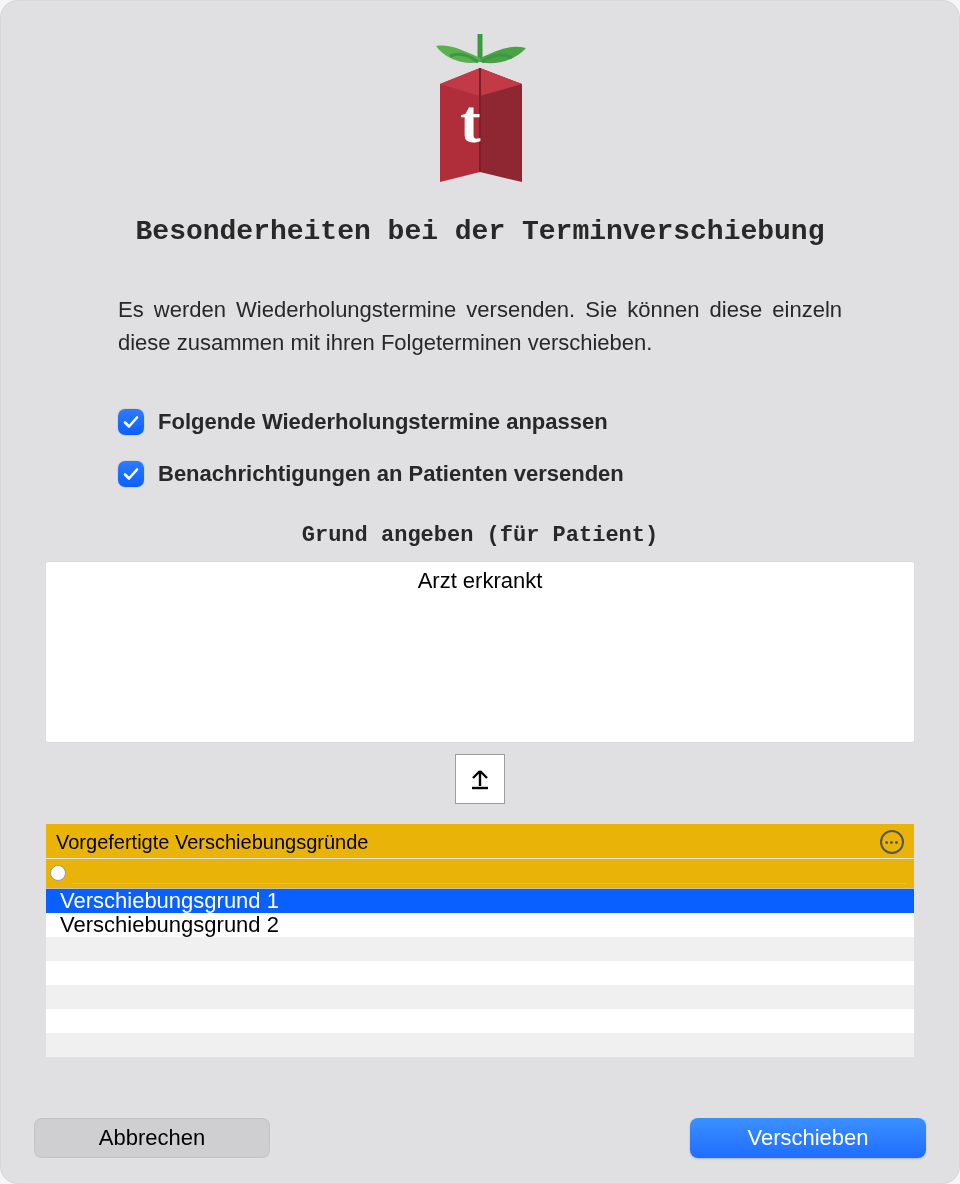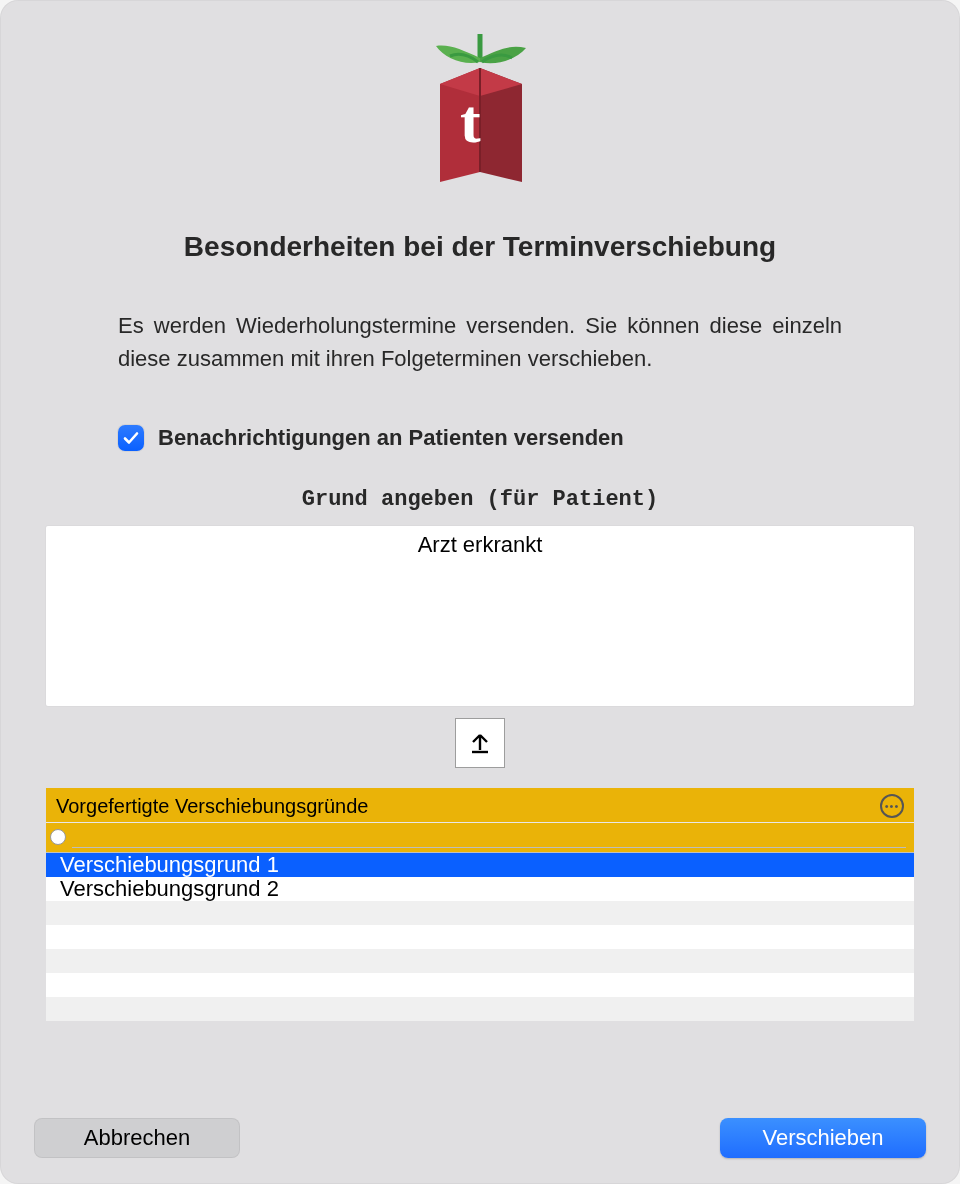--- a/index.html
+++ b/index.html
@@ -30,25 +30,26 @@
       flex-direction:column;
     }
     .header{
       display:flex;
       flex-direction:column;
       align-items:center;
       margin-top:6px;
     }
     .logo{width:120px;height:180px;display:flex;align-items:flex-end;justify-content:center;}
     .title{
-      margin-top:29px;
+      margin-top:14px;
       font-size:28px;
       font-weight:600;
       color:var(--text);
       text-align:center;
+      font-family:Liberation Mono, monospace;
     }
     .body{
       padding:0 90px;
       margin-top:24px;
     }
     .paragraph{
       font-size:22px;
       line-height:33px;
       color:var(--text);
       text-align:justify;
@@ -148,21 +149,21 @@
       background:var(--list-sel);
       color:#ffffff;
     }
     .preset-item.empty-even{background:#f0f0f0;}
     .button-bar{
       margin-top:auto;
       display:flex;justify-content:space-between;align-items:center;
       padding:0 6px 4px 6px;
     }
     .btn{
-      width:206px;height:40px;
+      width:236px;height:40px;
       border-radius:8px;
       font-size:22px;
       display:flex;align-items:center;justify-content:center;
       cursor:default;
       box-sizing:border-box;
     }
     .btn-cancel{
       background:#cfcfd1;
       color:#000;
       box-shadow:inset 0 0 0 1px rgba(0,0,0,0.06);
@@ -209,20 +210,28 @@
     <div class="title">Besonderheiten bei der Terminverschiebung</div>
   </div>
 
   <div class="body">
     <p class="paragraph">
       <span>Es werden </span><span class="bold">Wiederholungstermine</span><span> versenden. Sie können diese </span><span class="bold">einzeln</span><span> diese </span><span class="bold">zusammen mit ihren Folgeterminen</span><span> verschieben.</span>
     </p>
   </div>
 
   <div class="options">
+    <div class="opt-row">
+      <div class="checkbox">
+        <svg width="18" height="18" viewBox="0 0 18 18">
+          <path d="M3 9.5 L7 13.5 L15 4.5" stroke="#fff" stroke-width="2.6" fill="none" stroke-linecap="round" stroke-linejoin="round"></path>
+        </svg>
+      </div>
+      <span class="opt-label">Folgende Wiederholungstermine anpassen</span>
+    </div>
     <div class="opt-row">
       <div class="checkbox">
         <svg width="18" height="18" viewBox="0 0 18 18">
           <path d="M3 9.5 L7 13.5 L15 4.5" stroke="#fff" stroke-width="2.6" fill="none" stroke-linecap="round" stroke-linejoin="round"></path>
         </svg>
       </div>
       <span class="opt-label">Benachrichtigungen an Patienten versenden</span>
     </div>
   </div>
 

